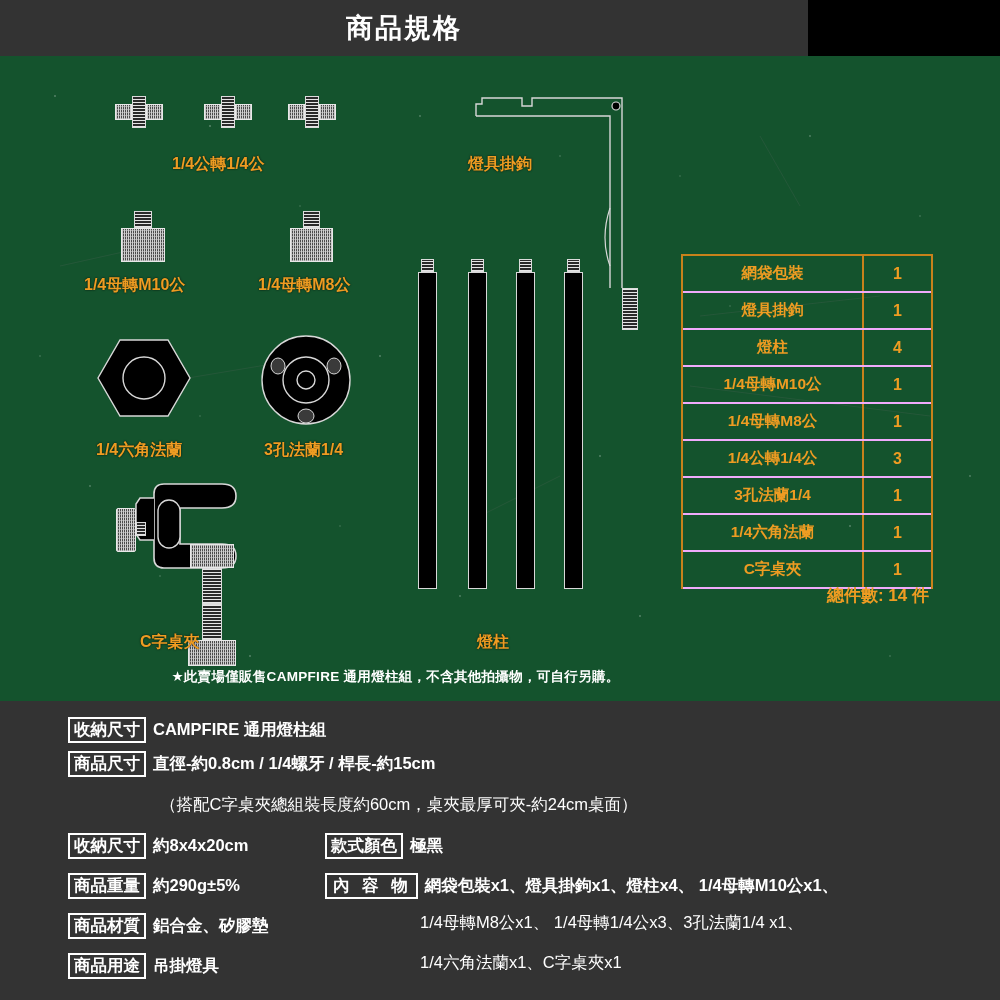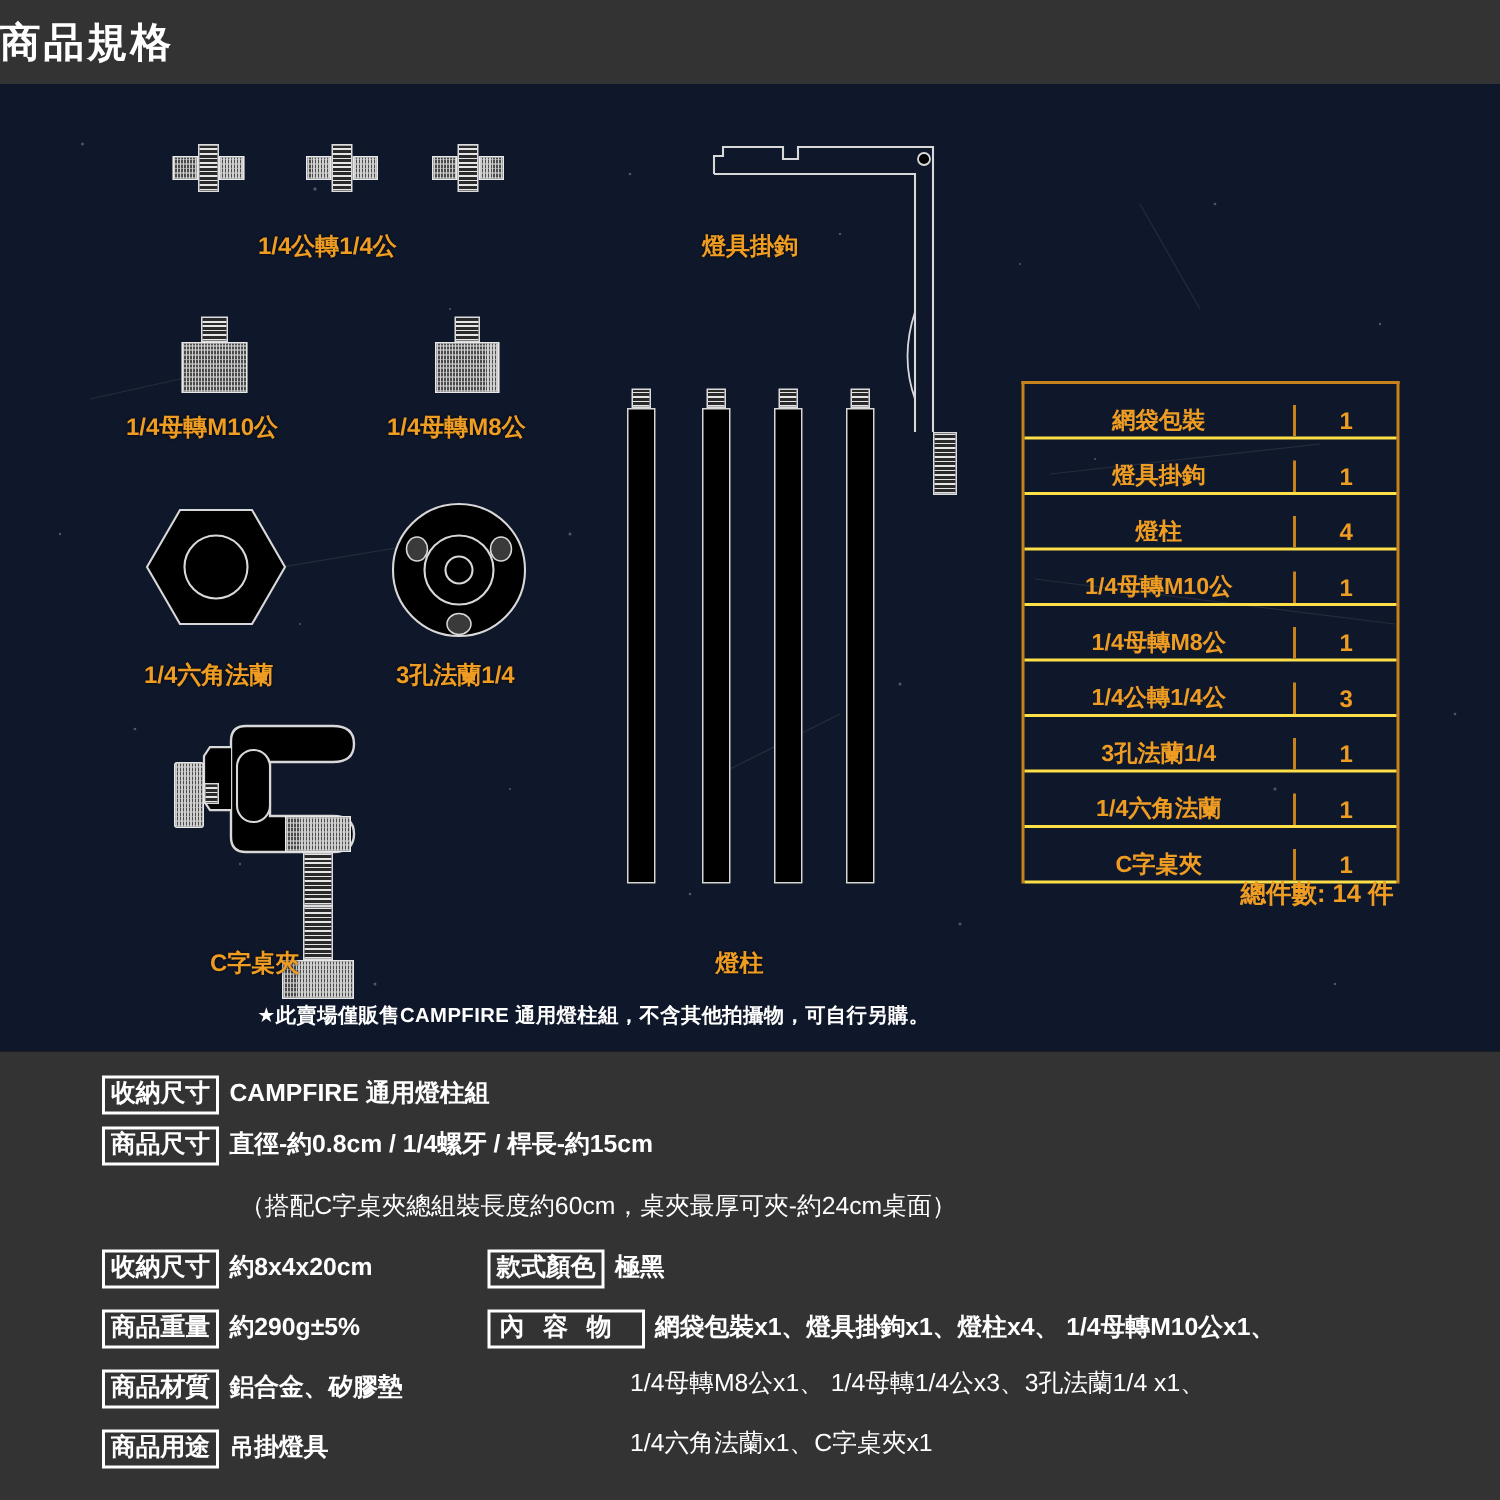--- a/index.html
+++ b/index.html
@@ -6,33 +6,33 @@
   body{
     width:1000px;height:1000px;overflow:hidden;
     background:#000;
     font-family:"Liberation Sans","DejaVu Sans",sans-serif;
     -webkit-font-smoothing:antialiased;
   }
   #page{position:relative;width:1000px;height:1000px;background:#000;}
 
   
   .header{
-    position:absolute;left:0;top:0;width:1000px;height:56px;
+    position:absolute;left:0;top:0;width:808px;height:56px;
     background:#333333;
-    display:flex;align-items:center;
+    display:flex;align-items:center;justify-content:center;
   }
   .header-title{
     color:#ffffff;font-size:27px;font-weight:bold;letter-spacing:2px;
     line-height:1;
   }
 
   
   .diagram{
     position:absolute;left:0;top:56px;width:1000px;height:645px;
-    background:#0f172a;
+    background:#14532d;
     overflow:hidden;
   }
   .speckle{position:absolute;inset:0;pointer-events:none;opacity:.55;}
 
   .lbl{
     position:absolute;color:#EE9C22;font-weight:bold;white-space:nowrap;
     text-shadow:0 0 2px rgba(0,0,0,.9);
   }
 
   
@@ -52,21 +52,21 @@
     box-sizing:border-box;
   }
   .outline{border:1px solid #d8d8d8;box-sizing:border-box;background:#000;}
 
   
   .parts-table{
     position:absolute;left:681px;top:198px;width:252px;
     border:2px solid #C8821B;border-bottom:none;
     box-sizing:border-box;
   }
-  .pt-row{display:flex;border-bottom:2px solid #fde047;height:35px;align-items:flex-end;}
+  .pt-row{display:flex;border-bottom:2px solid #f0abfc;height:35px;}
   .pt-name{
     flex:0 0 181px;display:flex;align-items:center;justify-content:center;
     color:#EE9C22;font-size:15.5px;font-weight:bold;
     border-right:2px solid #C8821B;box-sizing:border-box;
   }
   .pt-qty{
     flex:1;display:flex;align-items:center;justify-content:center;
     color:#EE9C22;font-size:16px;font-weight:bold;
   }
   .pt-total{
@@ -84,21 +84,21 @@
   .specs{
     position:absolute;left:0;top:701px;width:1000px;height:299px;
     background:#333333;
   }
   .srow{position:absolute;display:flex;align-items:center;}
   .tag{
     border:2px solid #ffffff;color:#ffffff;font-weight:bold;
     font-size:16.5px;padding:1px 4px 2px 4px;line-height:1.15;
     white-space:nowrap;box-sizing:border-box;
   }
-  .tag.wide{letter-spacing:4px;padding-right:16px;padding-left:6px;}
+  .tag.wide{letter-spacing:4px;padding-right:4px;padding-left:6px;}
   .val{
     color:#ffffff;font-size:16.5px;font-weight:bold;margin-left:7px;
     white-space:nowrap;line-height:1.2;
   }
   .cont{
     position:absolute;color:#ffffff;font-size:16.5px;font-weight:normal;
     white-space:nowrap;line-height:1.2;
   }
 </style>
 </head>

